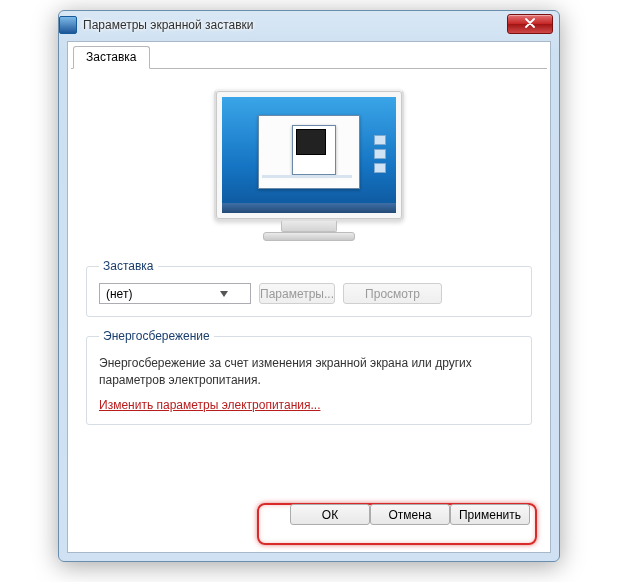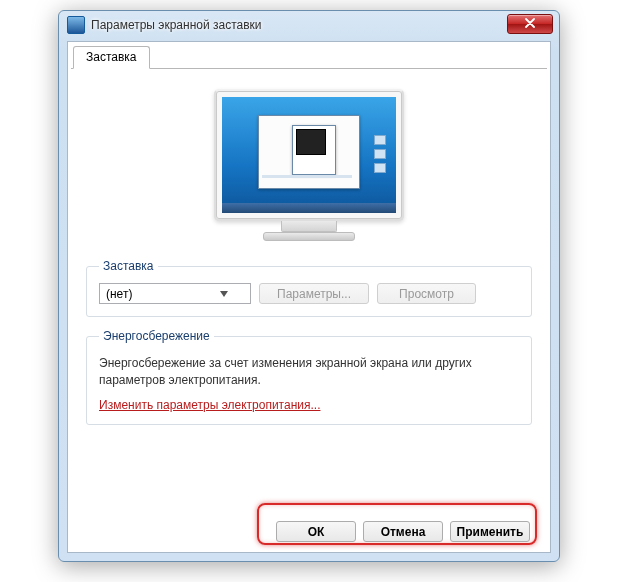--- a/index.html
+++ b/index.html
@@ -29,21 +29,21 @@
     height: 552px;
     background: linear-gradient(#d9e7f5,#cde0f1 40px,#cfe1f2 100%);
     border: 1px solid #6a8ead;
     border-radius: 6px;
     box-sizing: border-box;
   }
   .titlebar {
     height: 28px;
     display: flex;
     align-items: center;
-    padding: 0 8px;
+    padding: 0 0;
     position: relative;
   }
   .titlebar .icon {
     width: 16px; height: 16px;
     background: linear-gradient(#7db9e8,#1e5799);
     border: 1px solid #155a9a;
     border-radius: 2px;
     margin-right: 6px;
   }
   .titlebar .title {
@@ -233,22 +233,22 @@
   }
   .link-row { display:flex; align-items:center; gap:2px;}
 
   .button-bar-area {
     position: absolute;
     left: 8px; right: 8px; bottom: 8px;
     height: 42px;
   }
   .button-bar {
     position: absolute;
-    right: 12px; top: 19px;
-    display: flex; gap: 7px; font-weight: bold;
+    right: 12px; top: 2px;
+    display: flex; 
   }
   .button-bar .btn { width: 80px; padding:0; }
   .highlight-box {
     position: absolute;
     right: 5px; top: 1px;
     width: 276px; height: 38px;
     border: 2px solid #d92a2a;
     border-radius: 8px;
     box-shadow: 0 0 5px rgba(217,42,42,0.6), inset 0 0 4px rgba(217,42,42,0.3);
     pointer-events: none;
@@ -312,21 +312,21 @@
 
         <div class="row">
           <div class="combo">
             <span>(нет)</span>
             <span class="arrow">
               <svg class="tri" viewBox="0 0 8 6">
                   <polygon points="0,0 8,0 4,6"></polygon>
                 </svg>
             </span>
           </div>
-          <div class="btn disabled" style="width:110px">
+          <div class="btn disabled" style="width:76px">
             <span>Параметры...</span>
           </div>
           <div class="btn disabled" style="width:99px">
             <span>Просмотр</span>
           </div>
         </div>
 
       </fieldset>
 
       <fieldset class="group">

